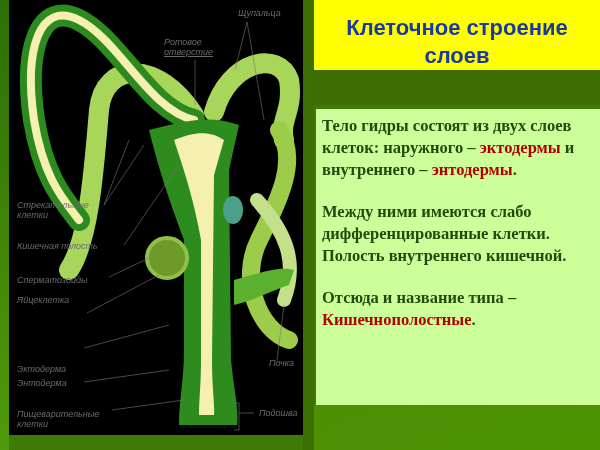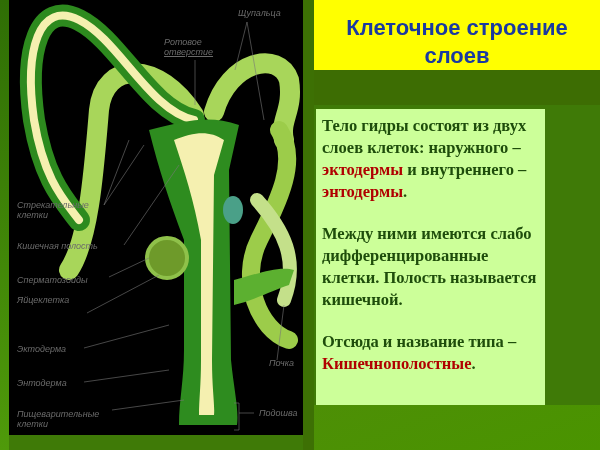--- a/index.html
+++ b/index.html
@@ -3,21 +3,21 @@
 <meta charset="utf-8">
 <style>
   html, body { margin:0; padding:0; }
   body { width:600px; height:450px; position:relative; overflow:hidden; background:#3f7a07; font-family:"Liberation Serif", serif; }
   .left-border { position:absolute; left:0; top:0; width:9px; height:450px; background:linear-gradient(#2f6e05,#4f9a0a); }
   .diagram { position:absolute; left:9px; top:0; width:294px; height:435px; background:#000000; overflow:hidden; }
   .right-strip { position:absolute; left:303px; top:0; width:11px; height:450px; background:#3d7004; }
   .title-box { position:absolute; left:314px; top:0; width:286px; height:70px; background:#ffff00; display:flex; align-items:flex-end; justify-content:center; text-align:center; }
   .title-box span { font-family:"Liberation Sans", sans-serif; font-weight:bold; color:#1a3aa0; font-size:22px; line-height:28px; }
   .mid-band { position:absolute; left:314px; top:70px; width:286px; height:35px; background:#3d6d03; }
-  .text-box { position:absolute; left:316px; top:109px; width:229px; height:296px; background:#ccff99; box-sizing:border-box; padding:6px 6px 0 6px; }
+  .text-box { position:absolute; left:316px; top:109px; width:284px; height:296px; background:#ccff99; box-sizing:border-box; padding:6px 6px 0 6px; }
   .bottom-band { position:absolute; left:314px; top:405px; width:286px; height:45px; background:linear-gradient(160deg,#4d8f06,#4a9400); }
   .para { font-weight:bold; font-size:16.5px; line-height:22px; color:#1e4d0b; margin:0 0 20px 0; }
   .para .red { color:#b00000; }
   .lbl { position:absolute; font-family:"Liberation Sans", sans-serif; font-style:italic; font-size:9px; color:#6b6b6b; line-height:10px; }
   svg { position:absolute; left:0; top:0; }
 </style>
 </head>
 <body>
 
 <div class="left-border"></div>
@@ -61,38 +61,38 @@
   </svg>
 
   <div class="lbl" style="left:229px; top:8px;">Щупальца</div>
   <div class="lbl" style="left:155px; top:37px;">Ротовое</div>
   <div class="lbl" style="left:155px; top:47px;text-decoration:underline;">отверстие</div>
   <div class="lbl" style="left:8px; top:200px;">Стрекательные</div>
   <div class="lbl" style="left:8px; top:210px;">клетки</div>
   <div class="lbl" style="left:8px; top:241px;">Кишечная полость</div>
   <div class="lbl" style="left:8px; top:275px;">Сперматозоиды</div>
   <div class="lbl" style="left:8px; top:295px;">Яйцеклетка</div>
-  <div class="lbl" style="left:8px; top:344px;">Эктодерма</div>
+  <div class="lbl" style="left:8px; top:364px;">Эктодерма</div>
   <div class="lbl" style="left:8px; top:378px;">Энтодерма</div>
   <div class="lbl" style="left:8px; top:409px;">Пищеварительные</div>
   <div class="lbl" style="left:8px; top:419px;">клетки</div>
   <div class="lbl" style="left:260px; top:358px;">Почка</div>
   <div class="lbl" style="left:250px; top:408px;">Подошва</div>
 </div>
 
 <div class="right-strip"></div>
 
 <div class="title-box">
   <span>
     <span>Клеточное строение</span><br>
     <span>слоев</span>
   </span>
 </div>
 
 <div class="mid-band"></div>
 
 <div class="text-box">
   <p class="para"><span> Тело гидры состоят из двух слоев клеток: наружного – </span><span class="red">эктодермы</span><span> и внутреннего – </span><span class="red">энтодермы</span><span>.</span></p>
-  <p class="para">Между ними имеются слабо дифференцированные клетки. Полость называется кишечной.</p>
+  <p class="para">Между ними имеются слабо дифференцированные клетки. Полость внутреннего кишечной.</p>
   <p class="para"><span> Отсюда и название типа – </span><span class="red">Кишечнополостные</span><span>.</span></p>
 </div>
 
 <div class="bottom-band"></div>
 
 </body></html>

